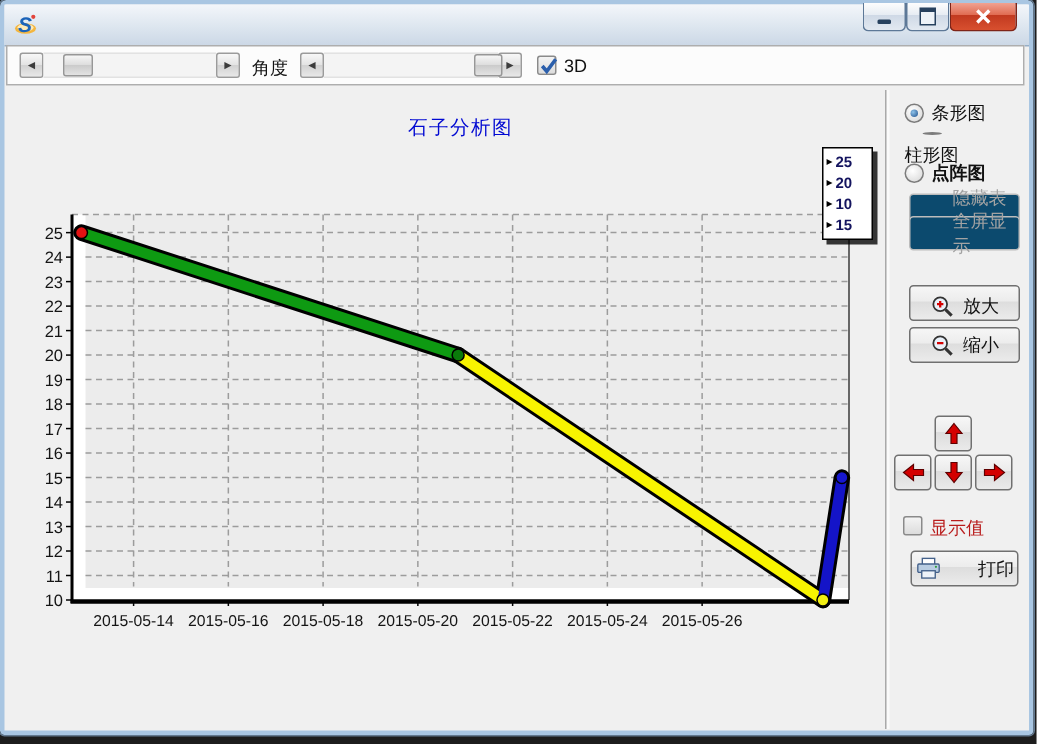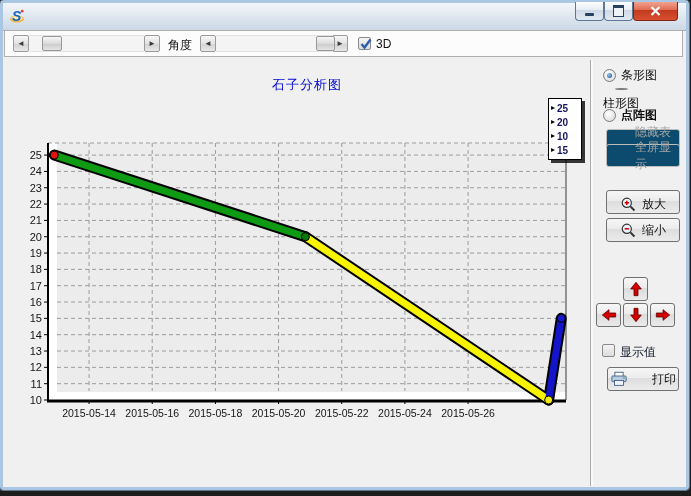--- a/index.html
+++ b/index.html
@@ -97,21 +97,21 @@
     display:flex;align-items:center;justify-content:center;gap:5px;
     font-size:12px;color:#111;
   }
   .btn.disabled{border-color:#bcbcbc;color:#a3a3a3;background:#0c4a6e;padding-left:28px;}
   .sq-btn{
     position:absolute;width:25px;height:24px;box-sizing:border-box;
     border:1px solid #707070;border-radius:3px;
     background:linear-gradient(#f7f7f7,#ebebeb 45%,#dcdcdc 46%,#eaeaea);
     display:flex;align-items:center;justify-content:center;
   }
-  .side-cb-label{position:absolute;font-size:12px;color:#0f172a;}
+  .side-cb-label{position:absolute;font-size:12px;color:#b91c1c;}
 </style>
 </head>
 <body>
 
 <div class="window">
 
   <div class="titlebar">
     <svg class="app-icon" viewBox="0 0 16 16">
       <ellipse cx="8" cy="11" rx="7" ry="3.5" fill="#f4b63f"></ellipse>
       <ellipse cx="8" cy="10.4" rx="5.4" ry="2.4" fill="#fde9b8"></ellipse>

